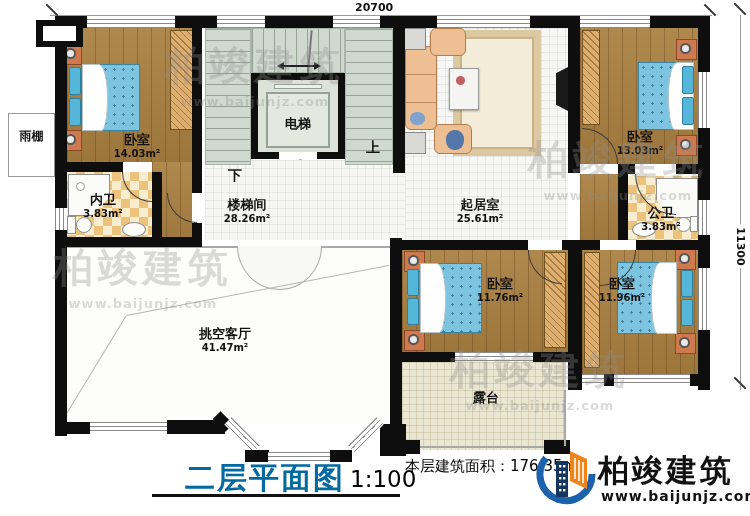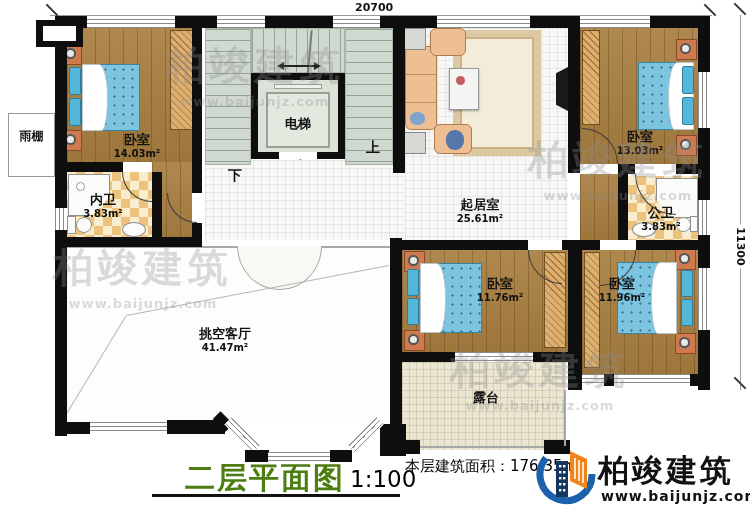--- a/index.html
+++ b/index.html
@@ -52,21 +52,21 @@
   .rname-sm { font-size:12px; font-weight:bold; }
   .rarea { font-size:10px; font-weight:bold; }
   .dim { font-size:11px; font-weight:bold; color:#111; background:#fff; padding:0 3px; }
   .dimline { background:#9a9a9a; }
   .tick { background:#333; }
   .wm { color:#8f8f8f; opacity:0.32; text-align:center; pointer-events:none; }
   .wm-t { font-size:40px; font-weight:bold; letter-spacing:5px; white-space:nowrap; }
   .wm-u { font-size:13px; font-weight:bold; letter-spacing:1px; margin-top:1px; white-space:nowrap; }
   .thinline { background:#a8a8a8; }
   .bulge { border:1.5px solid #a8a8a8; border-top:none; border-radius:0 0 88px 88px / 0 0 92px 92px; background:#f8f8f5; box-sizing:border-box; }
-  .title-main { font-size:30px; font-weight:bold; color:#4d7c0f; letter-spacing:2px; white-space:nowrap; }
+  .title-main { font-size:30px; font-weight:bold; color:#0369a1; letter-spacing:2px; white-space:nowrap; }
   .title-scale { font-size:23px; color:#000000; white-space:nowrap; }
   .info-line { font-size:15px; color:#000; white-space:nowrap; }
   .brand-name { font-size:31px; font-weight:bold; color:#111; letter-spacing:3px; white-space:nowrap; }
   .brand-url { font-size:14px; font-weight:bold; color:#111; letter-spacing:1px; white-space:nowrap; }
   .stairdir { font-size:14px; font-weight:bold; color:#111; }
 </style>
 </head>
 <body>
 
 <div id="stage">
@@ -269,20 +269,24 @@
     <div class="rarea">13.03m²</div>
   </div>
   <div class="abs rlabel" style="left:455px;top:277px;width:90px">
     <div class="rname">卧室</div>
     <div class="rarea">11.76m²</div>
   </div>
   <div class="abs rlabel" style="left:577px;top:277px;width:90px">
     <div class="rname">卧室</div>
     <div class="rarea">11.96m²</div>
   </div>
+  <div class="abs rlabel" style="left:202px;top:198px;width:90px">
+    <div class="rname">楼梯间</div>
+    <div class="rarea">28.26m²</div>
+  </div>
   <div class="abs rlabel" style="left:435px;top:198px;width:90px">
     <div class="rname">起居室</div>
     <div class="rarea">25.61m²</div>
   </div>
   <div class="abs rlabel" style="left:180px;top:327px;width:90px">
     <div class="rname">挑空客厅</div>
     <div class="rarea">41.47m²</div>
   </div>
   <div class="abs rlabel" style="left:58px;top:193px;width:90px">
     <div class="rname">内卫</div>

